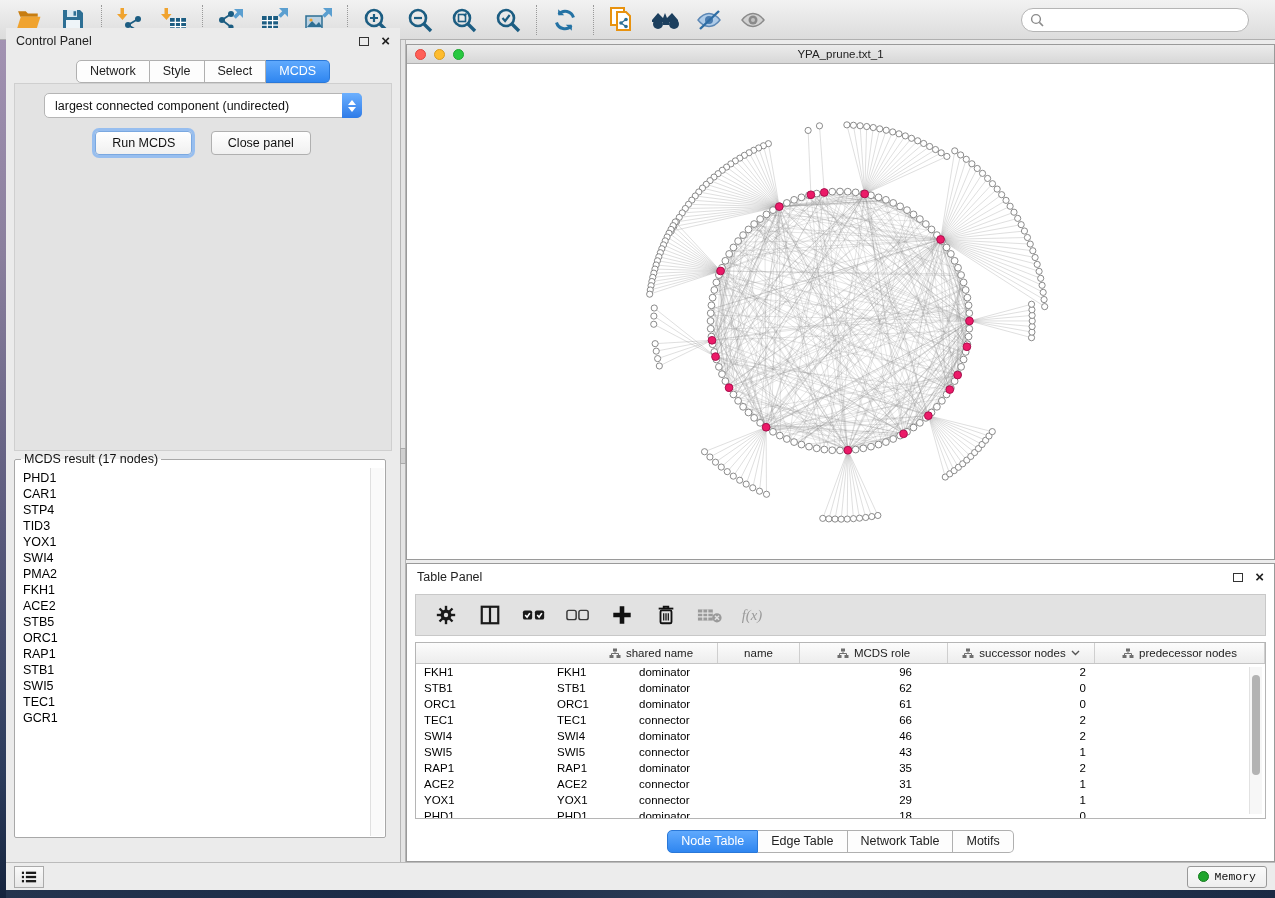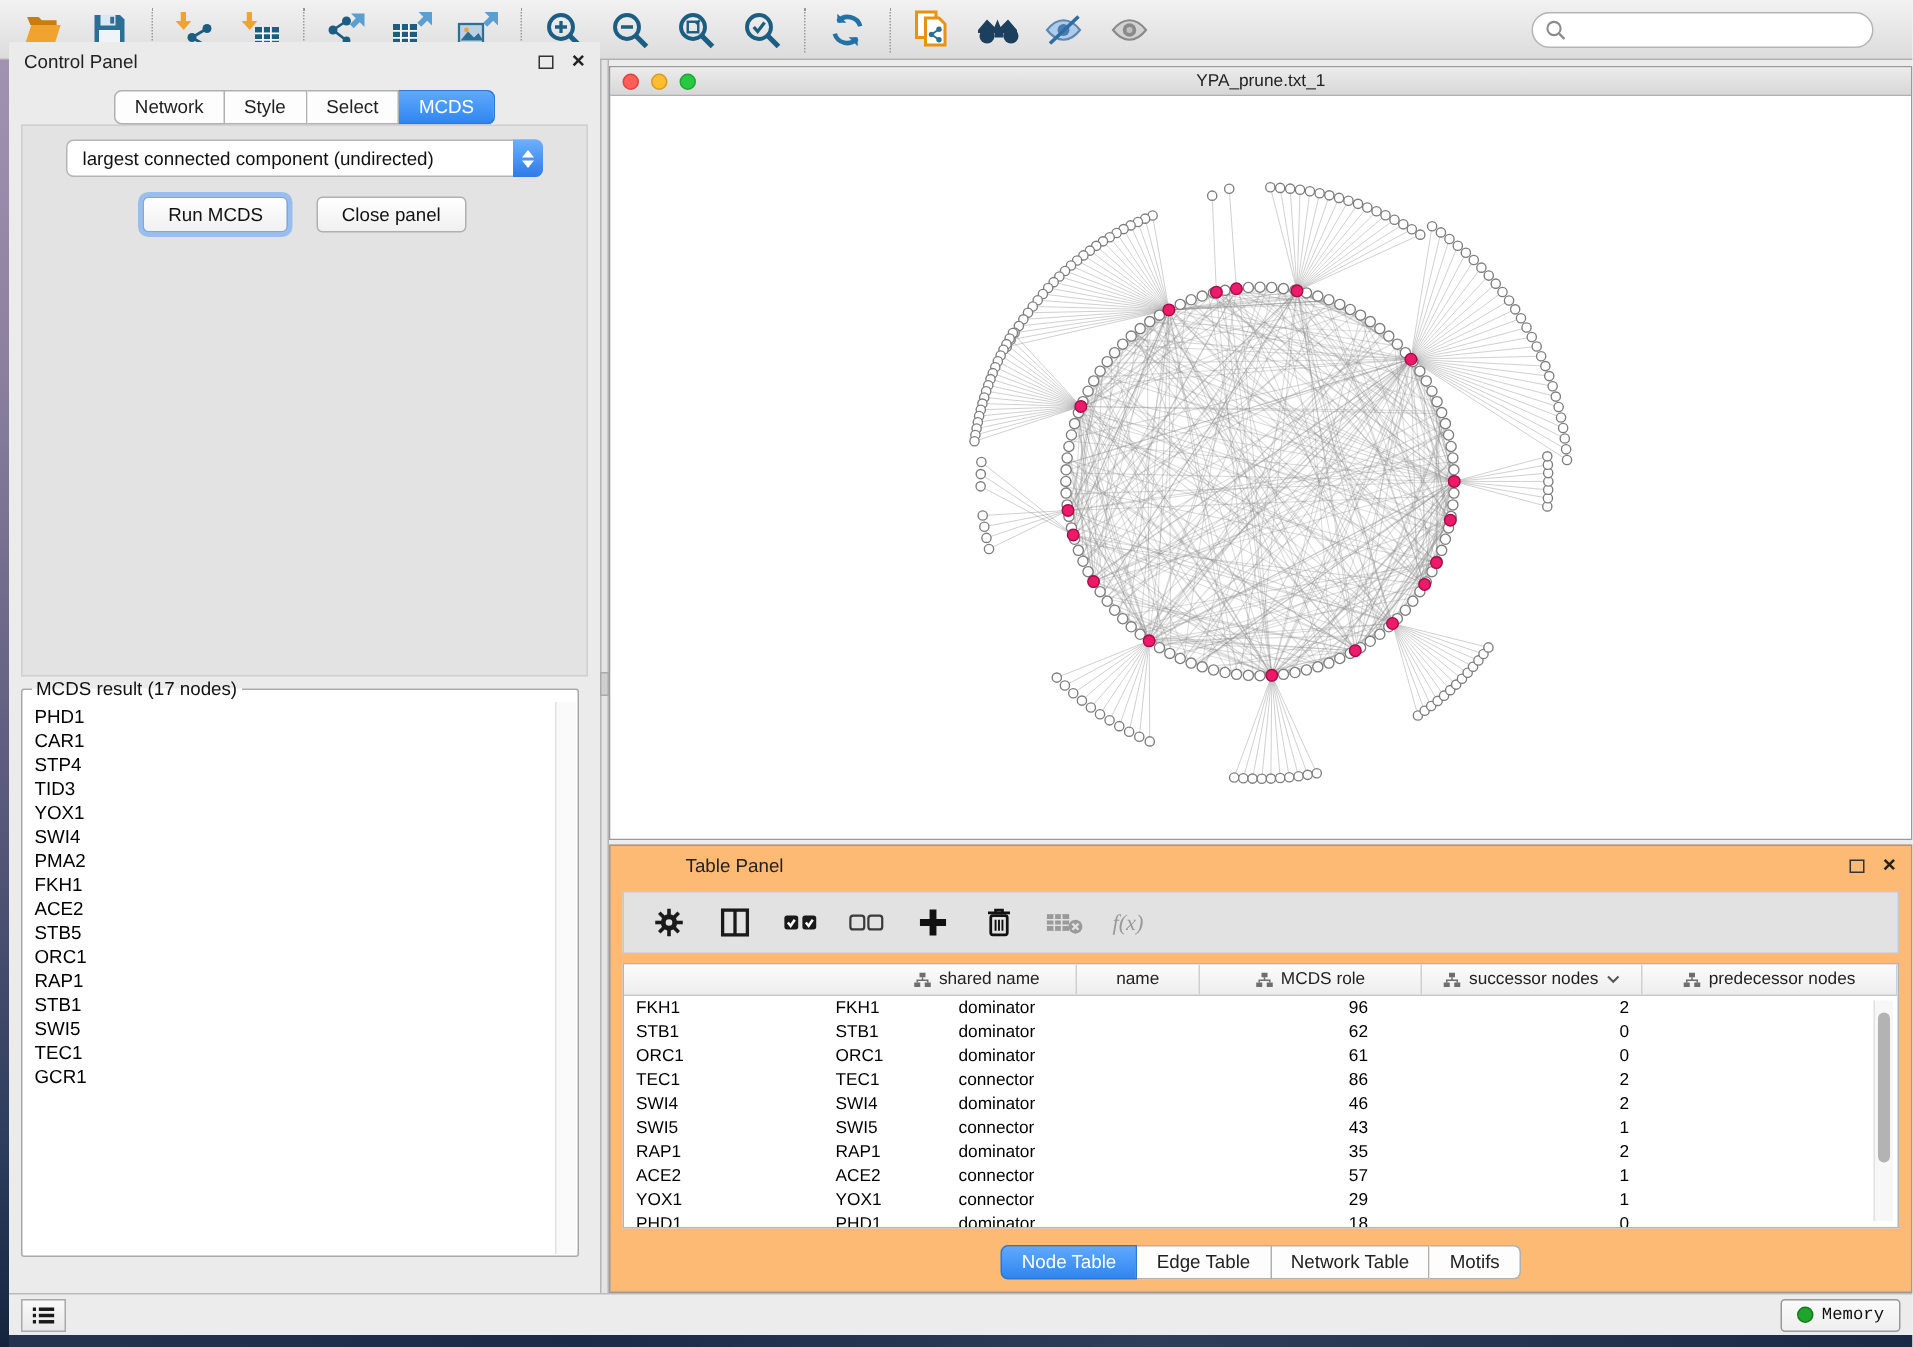--- a/index.html
+++ b/index.html
@@ -73,21 +73,21 @@
     position:relative; display:flex; align-items:center; }
   .tl { width:11px; height:11px; border-radius:50%; display:inline-block; margin-left:8px; cursor:pointer; }
   .tl.red { background:#ff5f57; border:1px solid #e0443e; }
   .tl.yellow { background:#febc2e; border:1px solid #d89c1f; }
   .tl.green { background:#28c840; border:1px solid #1da732; }
   .net-title { position:absolute; left:0; right:0; text-align:center; font-size:11.5px; color:#222; }
   .net-canvas { position:absolute; left:0; right:0; top:19px; bottom:0; background:#fff; }
   .net-canvas svg { width:100%; height:100%; display:block; }
 
   
-  .table-panel { position:absolute; left:0; right:0; top:523px; bottom:0; background:#fdba74; border:1px solid #9a9a9a;padding-left:40px; }
+  .table-panel { position:absolute; left:0; right:0; top:523px; bottom:0; background:#ffffff; border:1px solid #9a9a9a; }
   .tp-toolbar { position:absolute; left:8px; right:8px; top:30px; height:42px; background:#e2e2e2;
     border:1px solid #c8c8c8; display:flex; align-items:center; gap:16px; padding-left:16px; }
   .tp-btn { background:transparent; border:none; width:28px; height:28px; display:flex; align-items:center; justify-content:center; cursor:pointer; }
   .tp-table { position:absolute; left:8px; right:8px; top:78px; bottom:42px; background:#fff; border:1px solid #b5b5b5; overflow:hidden; }
   .tp-head { display:flex; height:21px; background:linear-gradient(#fcfcfc,#ededed); border-bottom:1px solid #c5c5c5;justify-content:flex-end; }
   .th { display:flex; align-items:center; justify-content:center; gap:5px; font-size:11.5px; color:#222;
     border-right:1px solid #cfcfcf; cursor:pointer; }
   .tr { display:flex; height:16px; align-items:center; cursor:default; }
   .td { font-size:11.5px; color:#000; white-space:nowrap; overflow:hidden; }
   .c0 { width:133px; } .c1 { width:82px; } .c2 { width:148px; } .c3 { width:147px; } .c4 { width:170px; }
@@ -1295,21 +1295,21 @@
               <div class="td c0">ORC1</div>
               <div class="td c1">ORC1</div>
               <div class="td c2">dominator</div>
               <div class="td c3">61</div>
               <div class="td c4">0</div>
             </div>
             <div class="tr">
               <div class="td c0">TEC1</div>
               <div class="td c1">TEC1</div>
               <div class="td c2">connector</div>
-              <div class="td c3">86</div>
+              <div class="td c3">66</div>
               <div class="td c4">2</div>
             </div>
             <div class="tr">
               <div class="td c0">SWI4</div>
               <div class="td c1">SWI4</div>
               <div class="td c2">dominator</div>
               <div class="td c3">46</div>
               <div class="td c4">2</div>
             </div>
             <div class="tr">
@@ -1323,21 +1323,21 @@
               <div class="td c0">RAP1</div>
               <div class="td c1">RAP1</div>
               <div class="td c2">dominator</div>
               <div class="td c3">35</div>
               <div class="td c4">2</div>
             </div>
             <div class="tr">
               <div class="td c0">ACE2</div>
               <div class="td c1">ACE2</div>
               <div class="td c2">connector</div>
-              <div class="td c3">57</div>
+              <div class="td c3">31</div>
               <div class="td c4">1</div>
             </div>
             <div class="tr">
               <div class="td c0">YOX1</div>
               <div class="td c1">YOX1</div>
               <div class="td c2">connector</div>
               <div class="td c3">29</div>
               <div class="td c4">1</div>
             </div>
             <div class="tr">

